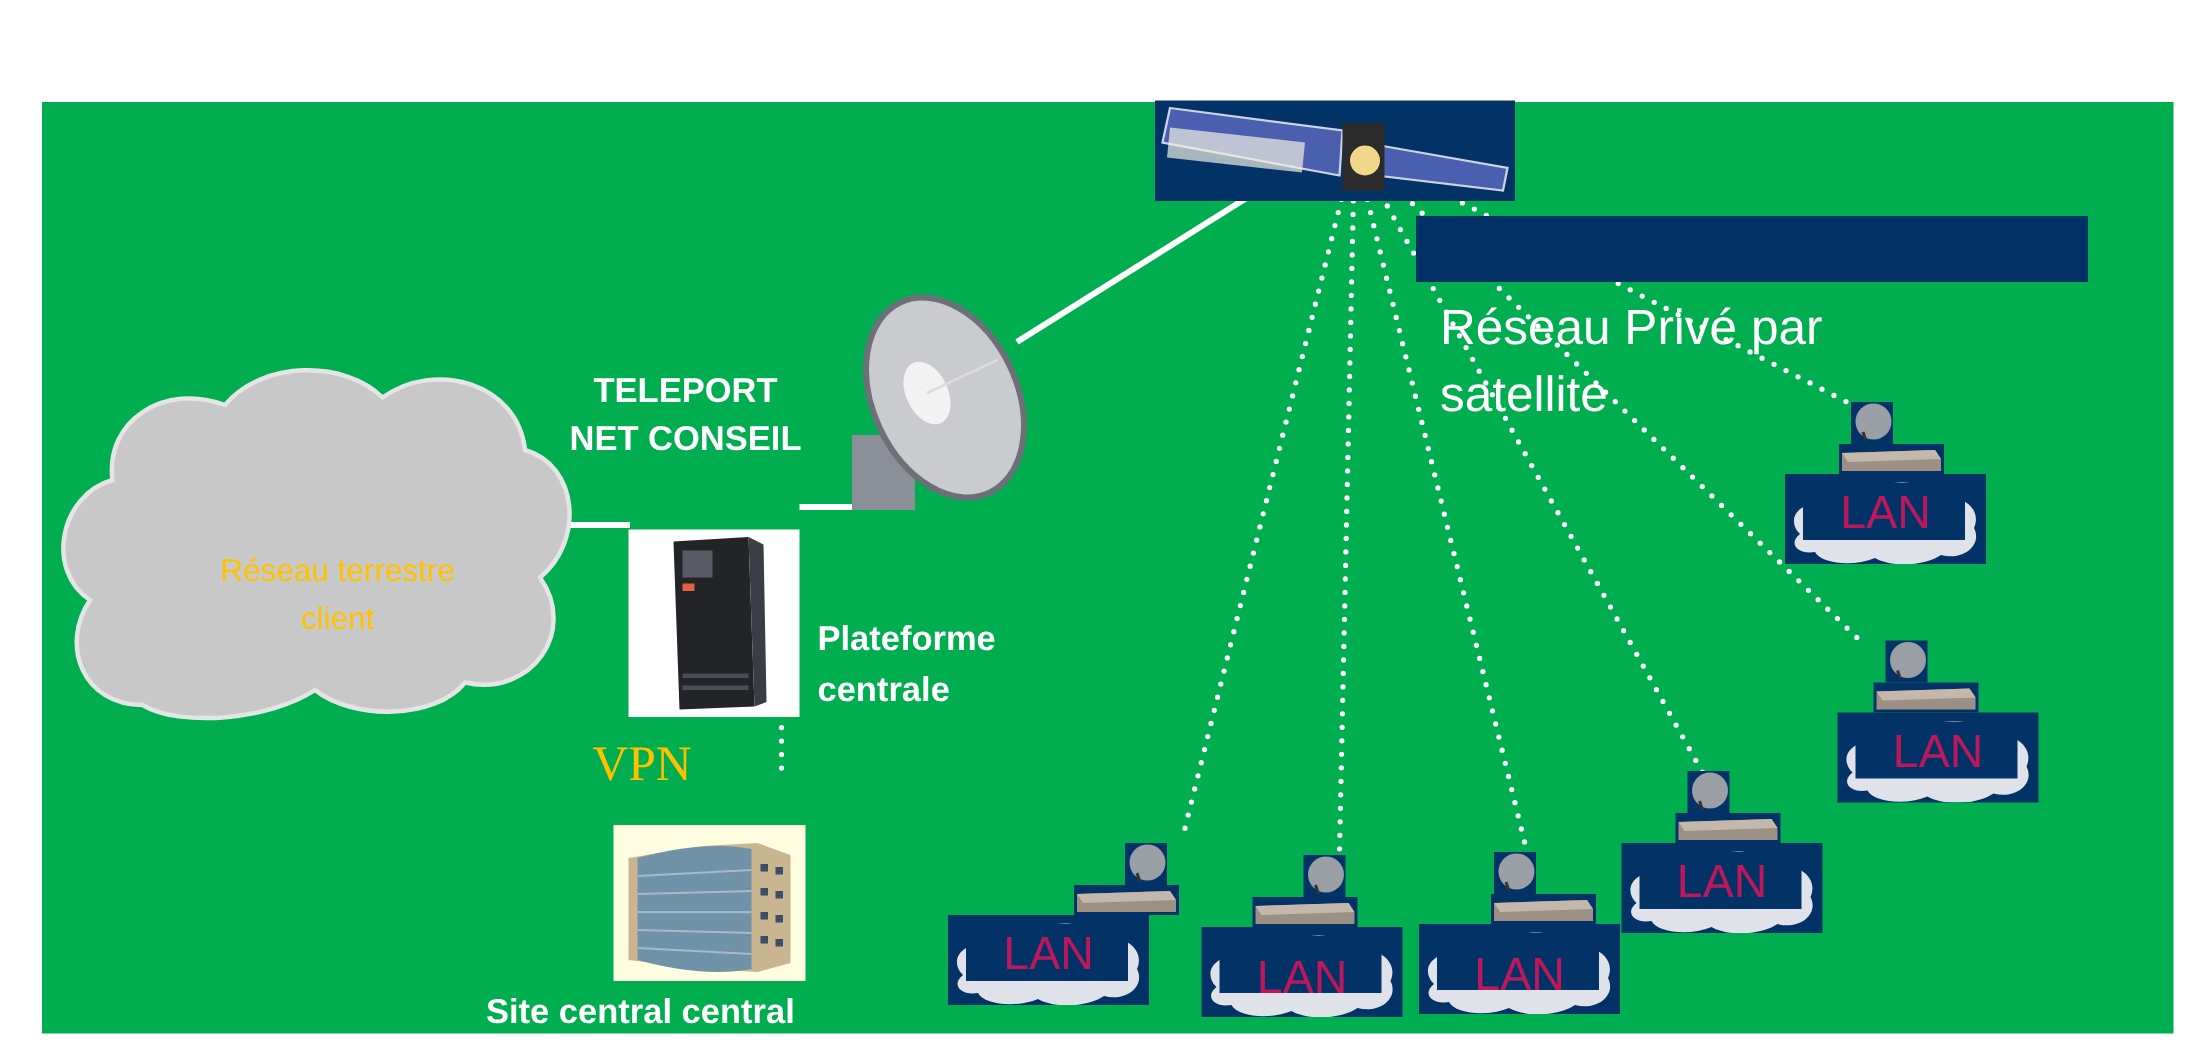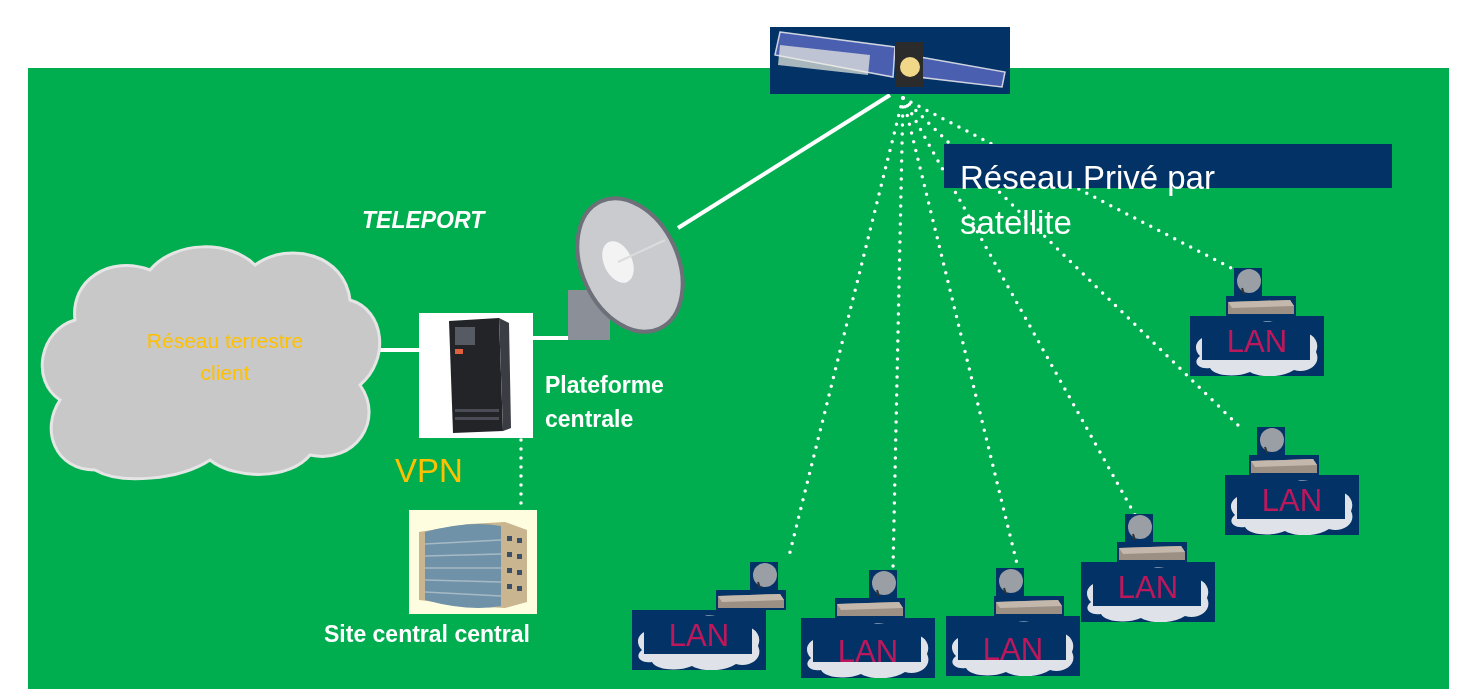--- a/index.html
+++ b/index.html
@@ -1,28 +1,28 @@
 <!DOCTYPE html>
 <html><head>
 <meta charset="utf-8">
 <style>
   html,body{margin:0;padding:0;}
   body{width:1468px;height:700px;background:#ffffff;position:relative;overflow:hidden;font-family:"Liberation Sans",sans-serif;}
   .panel{position:absolute;left:28px;top:68px;width:1421px;height:621px;background:#00ae4f;}
   svg.lines{position:absolute;left:0;top:0;width:1468px;height:700px;}
-  .abs{position:absolute;}
+  .abs{position:absolute;margin-top:40px;}
   .sat{left:770px;top:27px;width:240px;height:67px;background:#033366;}
   .navy-box{position:absolute;background:#033366;}
   .title-box{left:944px;top:144px;width:448px;height:44px;}
   .title-text{left:960px;top:155px;width:440px;color:#ffffff;font-size:33px;line-height:45px;}
   .wbold{color:#ffffff;font-weight:bold;}
-  .teleport{left:362px;top:204px;width:190px;font-size:23px;line-height:32px;font-style:italic;}
+  .teleport{left:362px;top:204px;width:190px;text-align:center;font-size:23px;line-height:32px;}
   .plateforme{left:545px;top:368px;font-size:23px;line-height:34px;}
   .siege{left:324px;top:617px;font-size:23px;line-height:34px;}
-  .vpn{left:395px;top:452px;color:#ffc000;font-size:33px;}
+  .vpn{left:395px;top:452px;color:#ffc000;font-size:33px;font-family:Liberation Serif, serif;}
   .cloud-label{left:80px;top:325px;width:290px;text-align:center;color:#ffc000;font-weight:normal;font-size:21px;line-height:32px;}
   .server{left:419px;top:313px;width:114px;height:125px;background:#ffffff;}
   .building{left:409px;top:510px;width:128px;height:104px;background:#fffde0;}
   .lan{position:absolute;width:136px;height:120px;}
   .lan .dish{position:absolute;left:48px;top:0;width:28px;height:28px;background:#033366;}
   .lan .modem{position:absolute;left:40px;top:28px;width:70px;height:20px;background:#033366;}
   .lan .box{position:absolute;left:0;top:48px;width:134px;height:60px;background:#033366;overflow:hidden;}
   .lan .lbl{position:absolute;left:0;top:52px;width:134px;text-align:center;color:#be185d;font-size:31px;line-height:44px;}
 </style>
 </head>
@@ -69,20 +69,21 @@
 </div>
 
 <div class="navy-box title-box"></div>
 <div class="abs title-text">
   <div>Réseau Privé par</div>
   <div>satellite</div>
 </div>
 
 <div class="abs wbold teleport">
   <div>TELEPORT</div>
+  <div>NET CONSEIL</div>
 </div>
 
 <div class="abs cloud-label">
   <div>Réseau terrestre</div>
   <div>client</div>
 </div>
 
 <div class="abs server">
   <svg width="114" height="125" viewBox="0 0 114 125">
     <polygon points="30,8 80,5 84,118 34,120" fill="#222428"></polygon>

